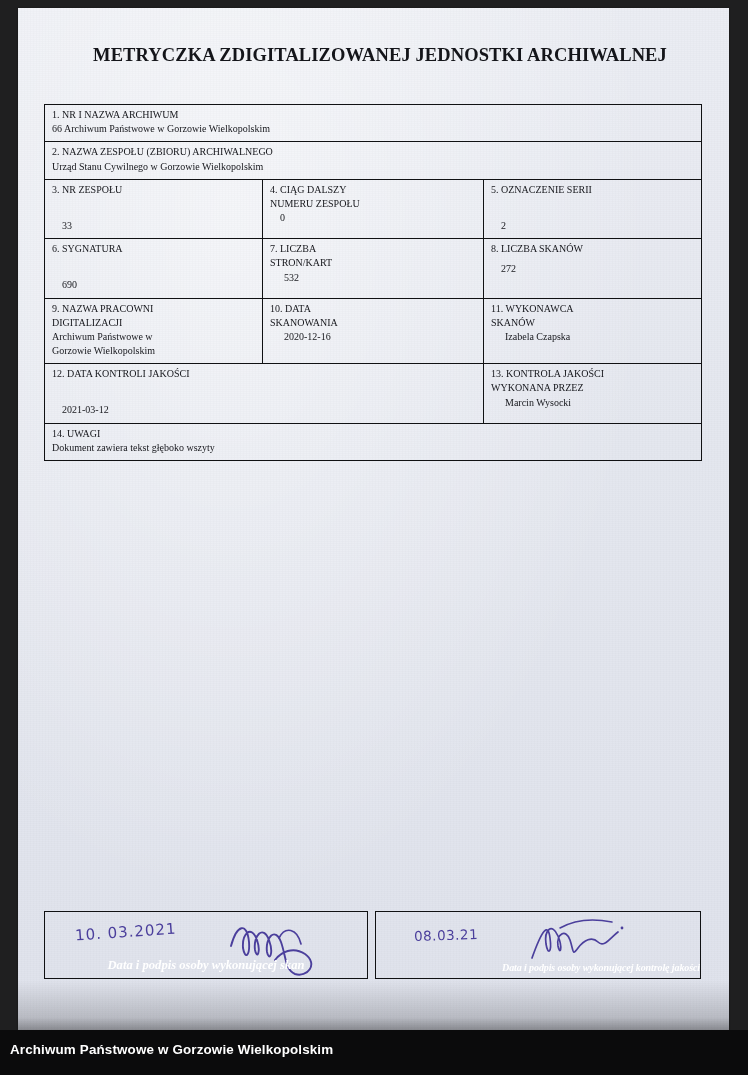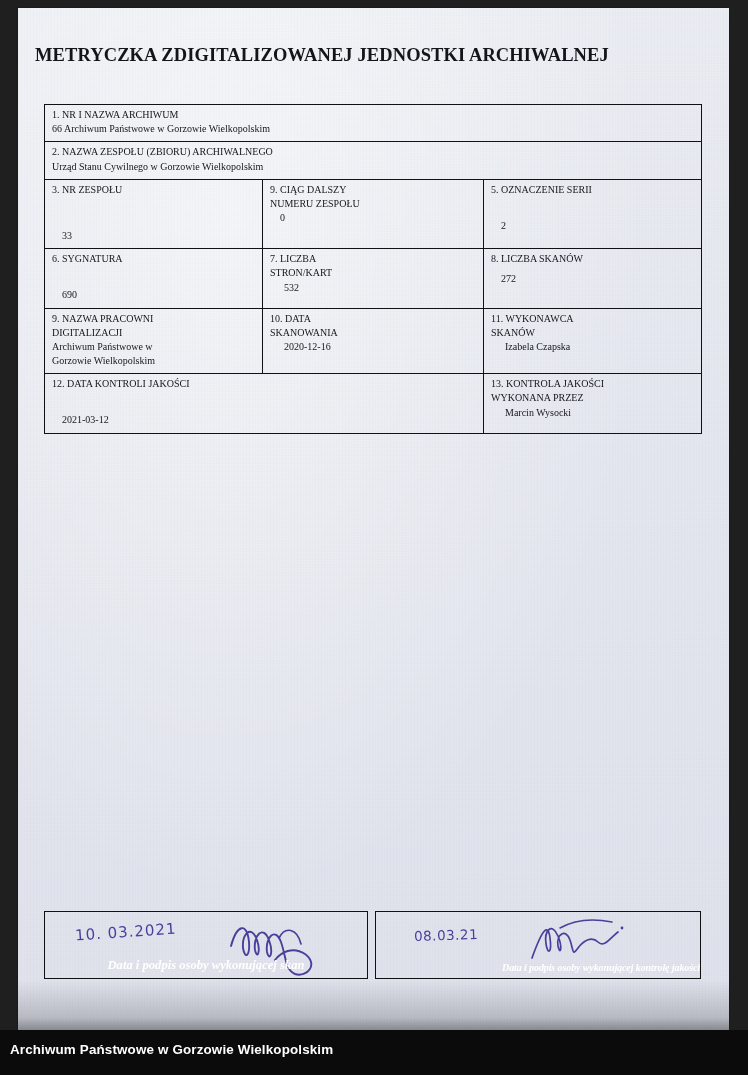--- a/index.html
+++ b/index.html
@@ -46,20 +46,21 @@
   .doc-title {
     position: absolute;
     left: 35px; top: 45px;
     width: 690px;
     font-size: 18.5px;
     font-weight: bold;
     letter-spacing: 0.1px;
     color: #14151a;
     white-space: nowrap;
     font-family: "Liberation Serif", "DejaVu Serif", serif;
+    text-align: center;
   }
 
   
   .meta-table {
     position: absolute;
     left: 44px; top: 104px;
     width: 657px;
     border-collapse: collapse;
     table-layout: fixed;
     color: #16171c;
@@ -165,24 +166,24 @@
       </tr>
       <tr>
         <td colspan="3">
           <span class="lbl">2. NAZWA ZESPOŁU (ZBIORU) ARCHIWALNEGO</span>
           <span class="val">Urząd Stanu Cywilnego w Gorzowie Wielkopolskim</span>
         </td>
       </tr>
       <tr>
         <td>
           <span class="lbl">3. NR ZESPOŁU</span>
-          <span class="val indent" style="margin-top:32px">33</span>
-        </td>
-        <td>
-          <span class="lbl">9. CIĄG DALSZY
+          <span class="val indent" style="margin-top:22px">33</span>
+        </td>
+        <td>
+          <span class="lbl">4. CIĄG DALSZY
 NUMERU ZESPOŁU</span>
           <span class="val indent">0</span>
         </td>
         <td>
           <span class="lbl">5. OZNACZENIE SERII</span>
           <span class="val indent" style="margin-top:22px">2</span>
         </td>
       </tr>
       <tr>
         <td>
@@ -219,20 +220,26 @@
       </tr>
       <tr>
         <td colspan="2">
           <span class="lbl">12. DATA KONTROLI JAKOŚCI</span>
           <span class="val indent" style="margin-top:22px">2021-03-12</span>
         </td>
         <td>
           <span class="lbl">13. KONTROLA JAKOŚCI
 WYKONANA PRZEZ</span>
           <span class="val indent2">Marcin Wysocki</span>
+        </td>
+      </tr>
+      <tr>
+        <td colspan="3">
+          <span class="lbl">14. UWAGI</span>
+          <span class="val">Dokument zawiera tekst głęboko wszyty</span>
         </td>
       </tr>
     </tbody>
   </table>
 
   <div class="sig-wrap">
 
     <div class="sig-box left">
       <div class="ink-date l">10. 03.2021</div>
       <svg class="scribble l" width="145" height="68" viewBox="0 0 145 68">

